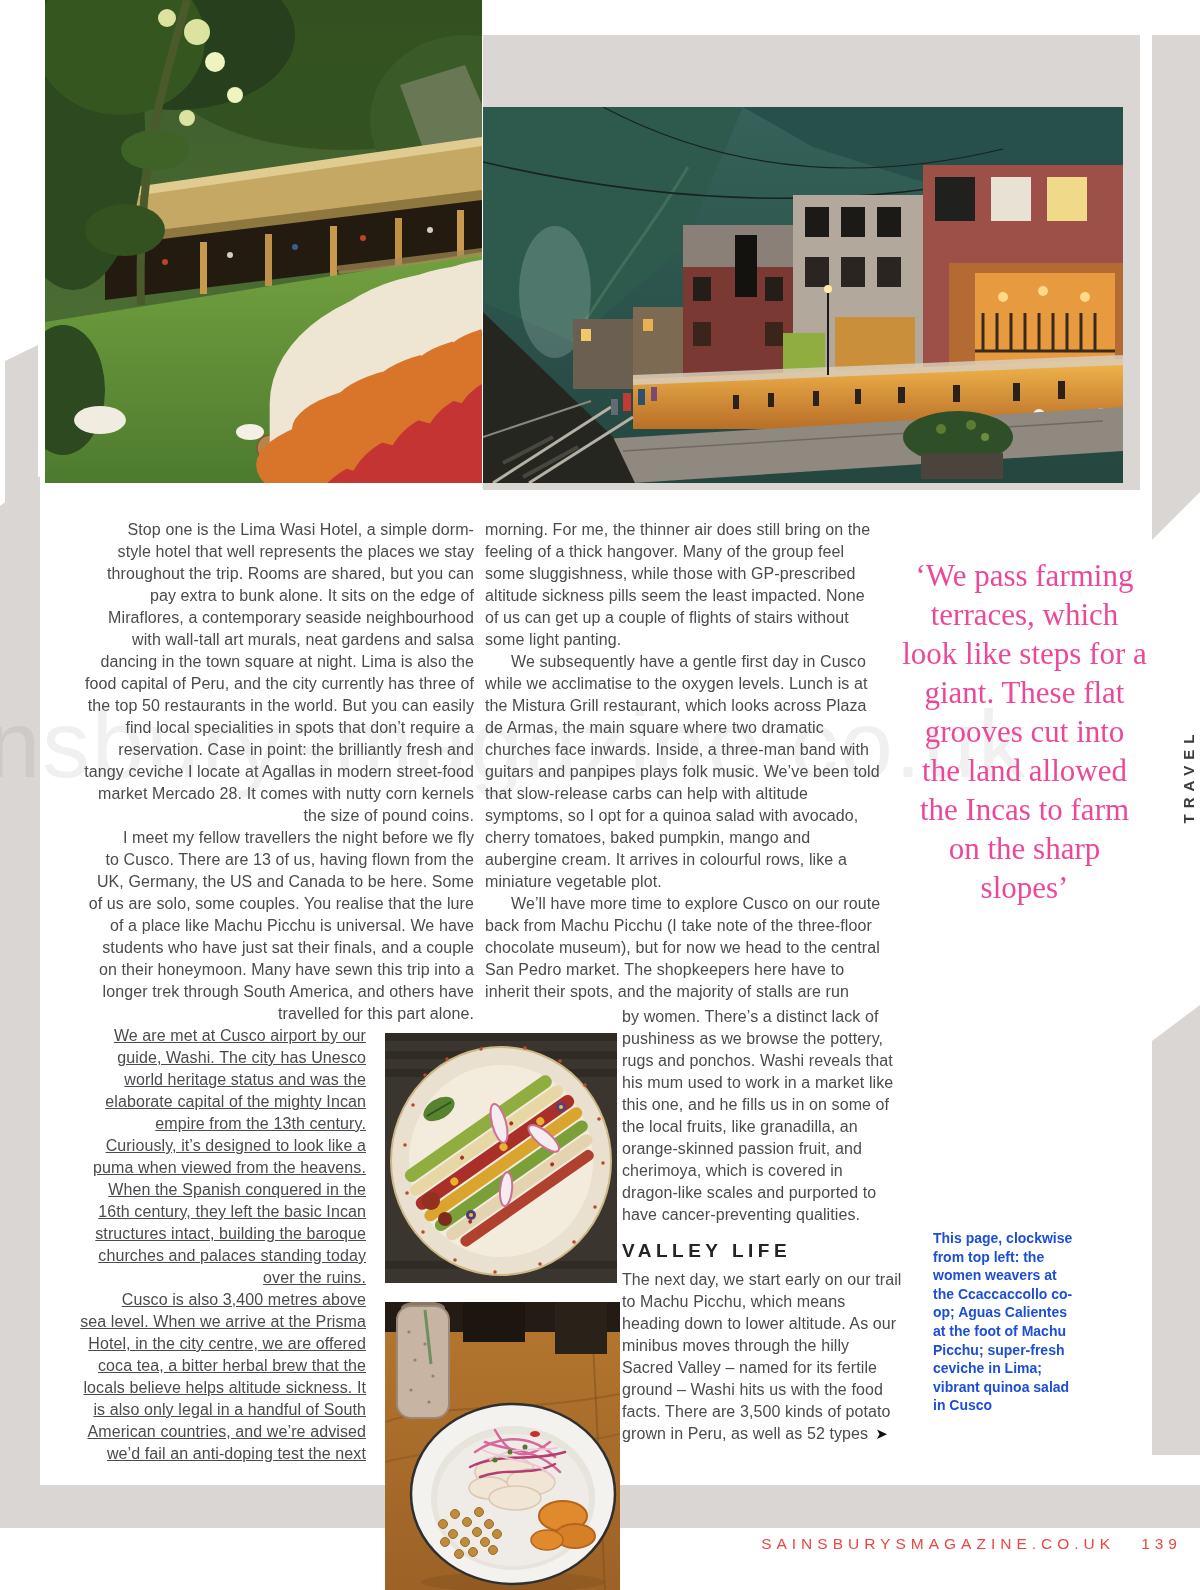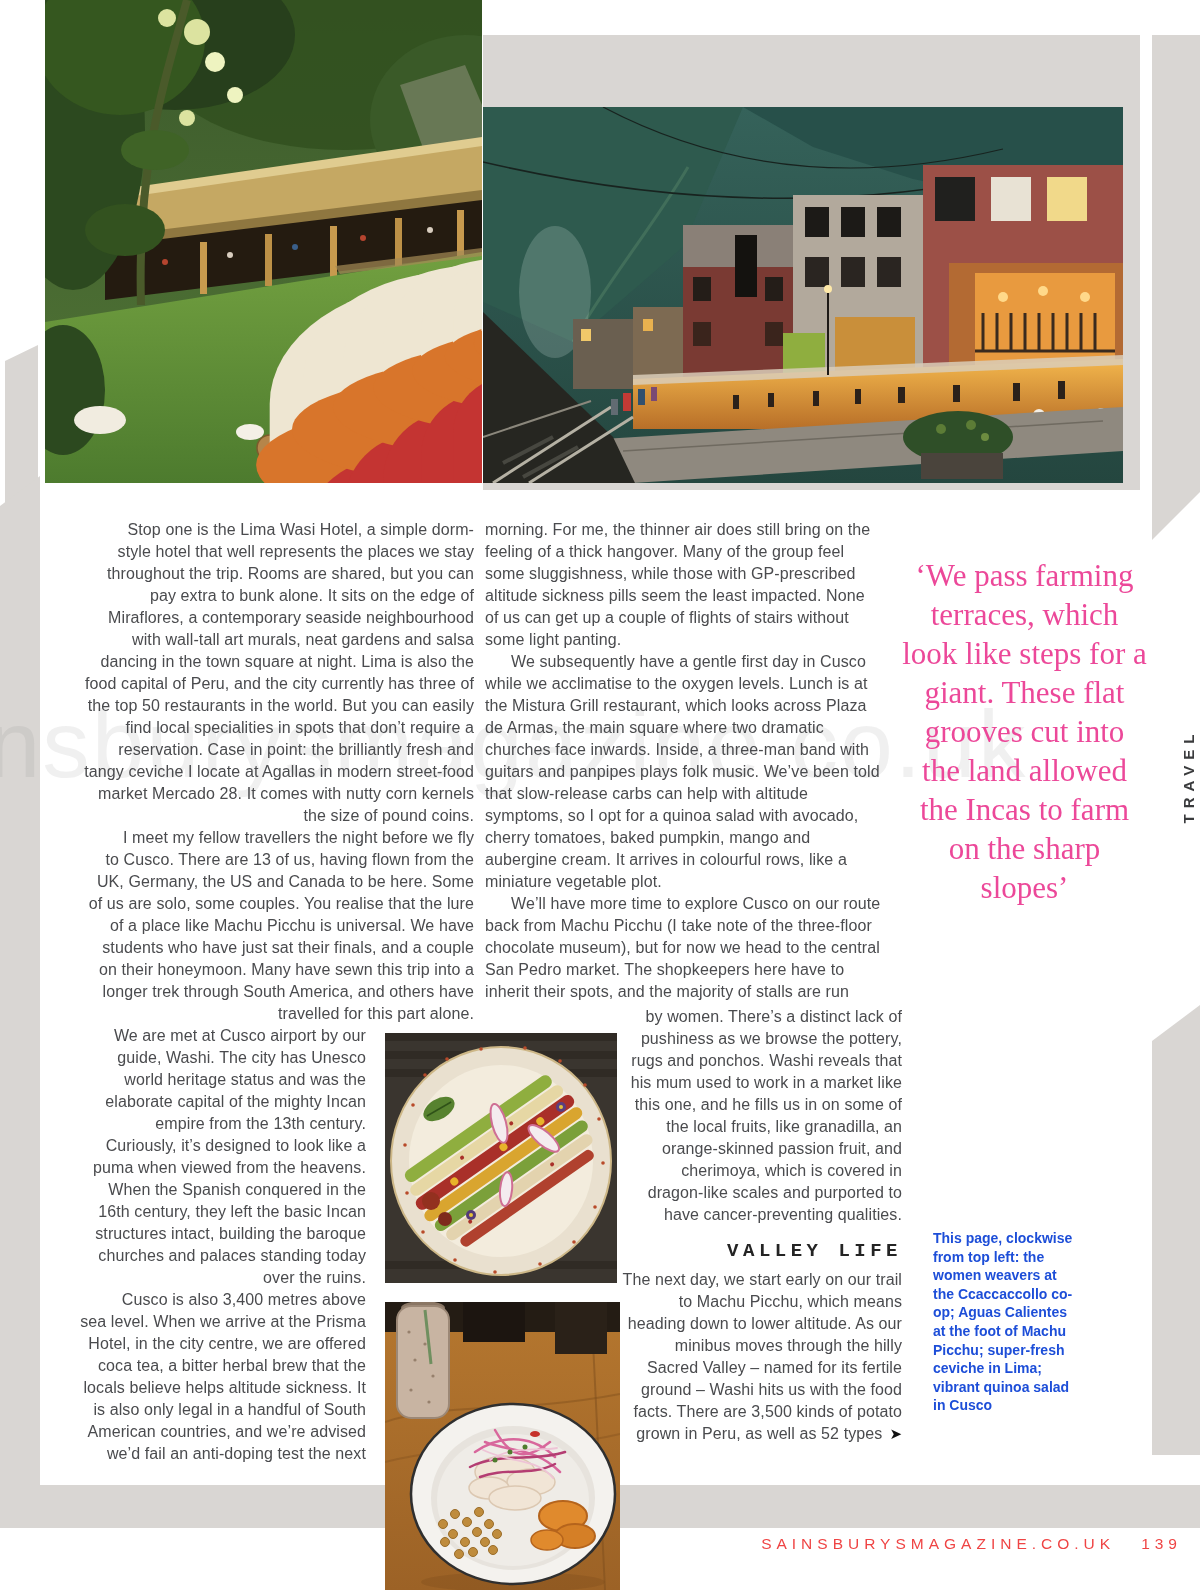--- a/index.html
+++ b/index.html
@@ -30,26 +30,26 @@
   #photo-weavers{left:45px;top:0;width:437px;height:483px;}
   #photo-street{left:483px;top:107px;width:640px;height:376px;}
   #photo-quinoa{left:385px;top:1033px;width:232px;height:250px;}
   #photo-ceviche{left:385px;top:1302px;width:235px;height:288px;}
 
   
   .textcol{position:absolute;z-index:4;color:#4a4b4e;font-size:16px;
     line-height:22px;letter-spacing:0.1px;}
   #col1{left:80px;top:519px;width:394px;text-align:right;}
   #col2-top{left:485px;top:519px;width:397px;}
-  #col2-wrapped{left:622px;top:1006px;width:280px;text-align:right;}
+  #col2-wrapped{left:622px;top:1006px;width:280px;}
   .textcol p{margin:0;}
   p.ind{text-indent:26px;}
-  p.narrow{margin-right:108px;}
+  p.narrow{margin-right:108px;text-decoration:underline;}
   .vh{font-size:19px;font-weight:bold;letter-spacing:4.5px;color:#242424;
-    margin:14px 0 7px 0;font-family:Liberation Mono, monospace;}
+    margin:14px 0 7px 0;}
   .arrow{margin-left:7px;font-size:15px;color:#101010;letter-spacing:0;}
 
   #pullquote{position:absolute;left:898px;top:552px;width:245px;z-index:4;
     font-family:"Liberation Serif", serif;font-size:31px;line-height:39px;
     color:#ec4899;text-align:center;margin:4px;}
   #caption{position:absolute;left:933px;top:1229px;width:140px;z-index:4;
     font-size:14px;line-height:18.6px;font-weight:bold;color:#1d4ed8;}
   #travel{position:absolute;left:1115px;top:766px;width:150px;height:20px;
     z-index:4;transform:rotate(-90deg);text-align:center;font-size:15px;
     font-weight:bold;letter-spacing:6px;color:#3a3b3d;}

